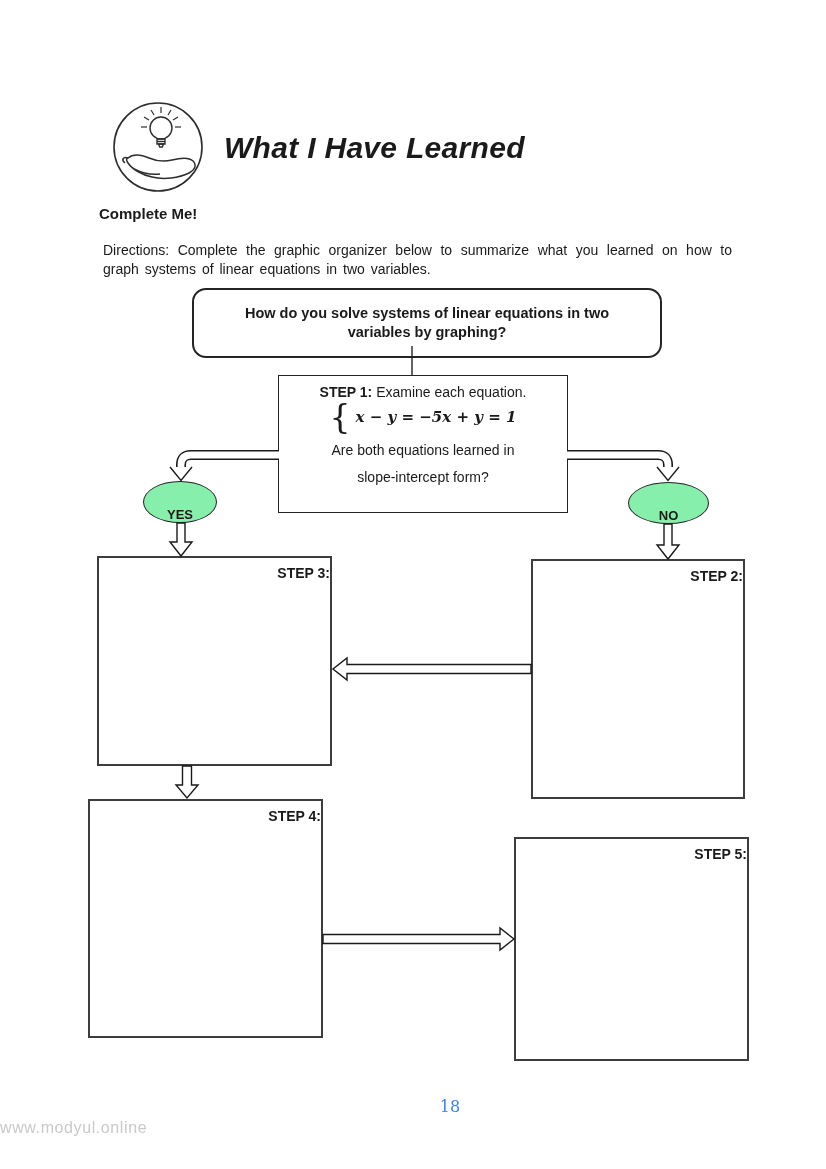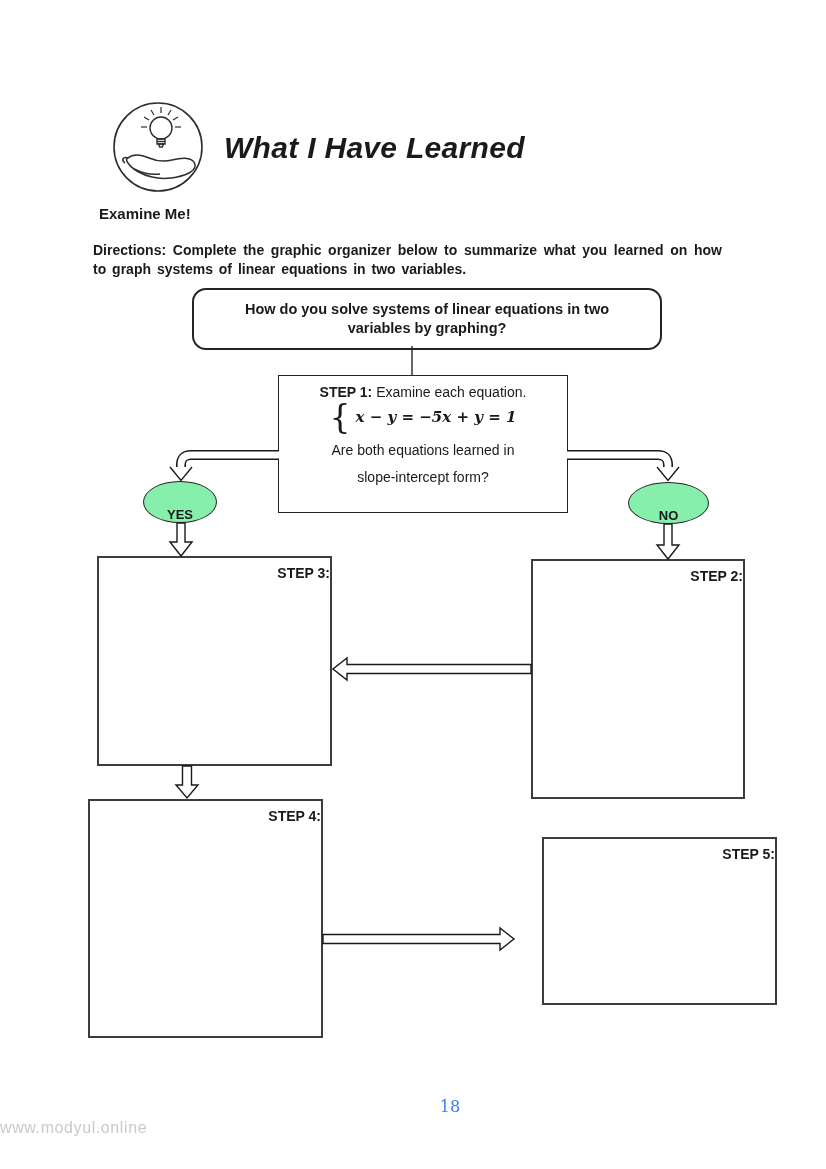--- a/index.html
+++ b/index.html
@@ -6,24 +6,24 @@
   .page{position:relative;width:826px;height:1169px;background:#ffffff;
         font-family:"Liberation Sans",sans-serif;color:#1a1a1a;overflow:hidden;}
 
   .badge{position:absolute;left:112px;top:101px;width:92px;height:92px;}
 
   .title{position:absolute;left:224px;top:131px;margin:0;font-size:30px;
          font-style:italic;font-weight:700;letter-spacing:.3px;white-space:nowrap;}
 
   .heading{position:absolute;left:99px;top:205px;font-size:15px;font-weight:700;}
 
-  .directions{position:absolute;left:93px;top:241px;width:629px;margin:0;
-              font-size:14px;line-height:18.5px;text-align:justify;word-spacing:2px;font-weight:bold;}
+  .directions{position:absolute;left:103px;top:241px;width:629px;margin:0;
+              font-size:14px;line-height:18.5px;text-align:justify;word-spacing:2px;}
 
-  .qbox{position:absolute;left:192px;top:288px;width:470px;height:62px;
+  .qbox{position:absolute;left:192px;top:288px;width:470px;height:70px;
         box-sizing:border-box;border:2px solid #242424;border-radius:14px;
         display:flex;align-items:center;justify-content:center;background:#fff;}
   .qbox span{display:block;max-width:400px;text-align:center;
              font-weight:700;font-size:14.5px;line-height:19px;}
 
   .step1{position:absolute;left:278px;top:375px;width:290px;height:138px;
          box-sizing:border-box;border:1.6px solid #242424;background:#fff;
          text-align:center;font-size:14px;}
   .s1line{margin-top:8px;}
   .eq{display:flex;justify-content:center;align-items:center;gap:5px;margin-top:1px;
@@ -38,21 +38,21 @@
            justify-content:center;font-weight:700;font-size:13px;}
   .yes{left:143px;top:481px;width:74px;height:42px;}
   .no{left:628px;top:482px;width:81px;height:42px;}
 
   .stepbox{position:absolute;box-sizing:border-box;border:2px solid #3d3d3d;
            background:#fff;text-align:right;font-weight:700;font-size:14px;}
   .steplabel{margin-top:7px;}
   .step3{left:97px;top:556px;width:235px;height:210px;}
   .step2{left:531px;top:559px;width:214px;height:240px;}
   .step4{left:88px;top:799px;width:235px;height:239px;}
-  .step5{left:514px;top:837px;width:235px;height:168px;margin-left:28px;}
+  .step5{left:514px;top:837px;width:235px;height:224px;}
 
   .connectors{position:absolute;left:0;top:0;width:826px;height:1169px;pointer-events:none;}
 
   .pagenum{position:absolute;left:18px;top:1097px;width:826px;text-align:center;
            font-family:"DejaVu Serif",serif;font-size:16px;color:#3b82f6;padding-left:19px;}
   .watermark{position:absolute;left:0;top:1119px;width:826px;text-align:left;
              font-size:16px;letter-spacing:.6px;color:#c9c9c9;}
 </style>
 </head>
 <body>
@@ -81,21 +81,21 @@
 
     <g fill="none" stroke="#2e2e2e" stroke-width="1.5">
       <path d="M16 57 C22 52 30 54 37 57 C44 60 52 61 60 59 C68 57 77 56 81 60 C85 64 83 69 77 72 C67 77 52 79 40 76 C30 74 20 68 16 62 C14 59 14 58 16 57 Z"></path>
       <path d="M16 57 C11 55 9 59 13 62"></path>
       <path d="M22 68 C30 72 40 74 48 73"></path>
     </g>
   </svg>
 
   <h1 class="title">What I Have Learned</h1>
 
-  <div class="heading">Examine Me!</div>
+  <div class="heading">Complete Me!</div>
 
   <p class="directions">Directions: Complete the graphic organizer below to summarize what you learned on how to graph systems of linear equations in two variables.</p>
 
   <div class="qbox">
     <span>How do you solve systems of linear equations in two variables by graphing?</span>
   </div>
 
   <div class="step1">
     <div class="s1line"><b>STEP 1:</b><span> Examine each equation.</span></div>
     <div class="eq">

